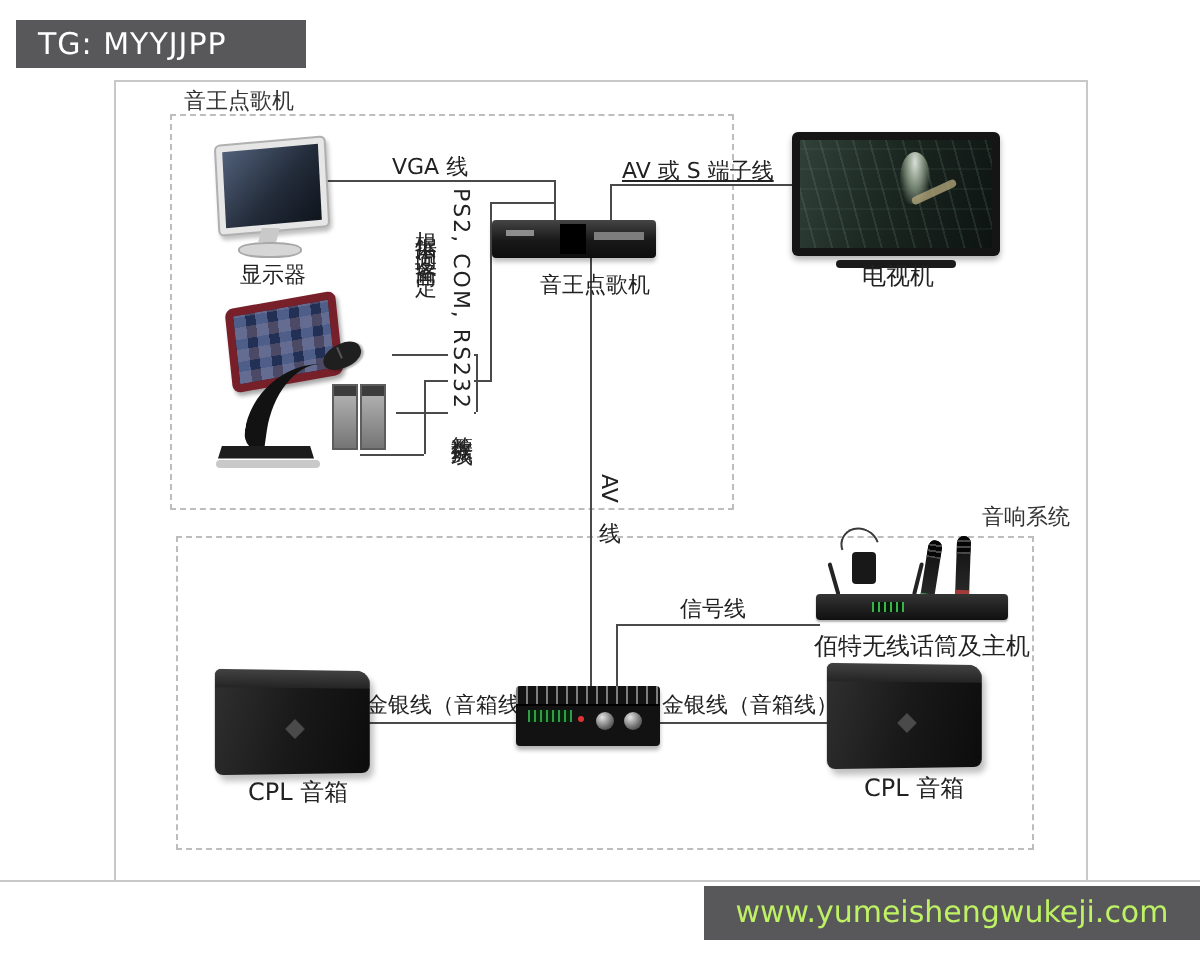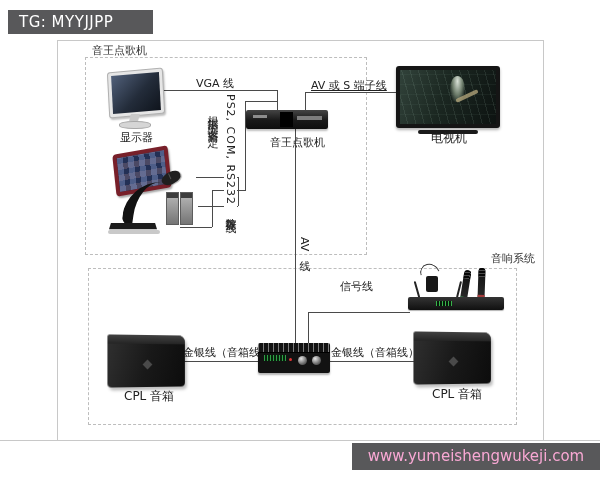--- a/index.html
+++ b/index.html
@@ -10,21 +10,21 @@
   .stage{position:relative;width:600px;height:480px;background:#fff;}
 
   
   .frame{position:absolute;left:57px;top:40px;width:485px;height:399px;border:1px solid #c8c8c8;background:#fff;}
   .hline{position:absolute;left:0;top:440px;width:600px;height:1px;background:#c8c8c8;}
 
   
   .tg-badge{position:absolute;left:8px;top:10px;width:134px;height:24px;background:#58585a;
     color:#fff;font-size:15px;line-height:24px;padding-left:11px;letter-spacing:0.5px;}
   .footer-badge{position:absolute;left:352px;top:443px;width:248px;height:27px;background:#58585a;
-    color:#f9a8d4;font-size:15px;line-height:27px;text-align:center;}
+    color:#bef264;font-size:15px;line-height:27px;text-align:center;}
 
   
   .dash{position:absolute;border:1px dashed #bdbdbd;}
   .box1{left:85px;top:57px;width:280px;height:196px;}
   .box2{left:88px;top:268px;width:427px;height:155px;}
   .sec-title{position:absolute;font-size:11px;color:#333;white-space:nowrap;}
 
   
   .ln{position:absolute;background:#4a4a4a;}
   .lnh{height:1px;}
@@ -167,21 +167,21 @@
   <div class="ln lnh" style="left:308px;top:312px;width:102px;"></div>
 
   <div class="ln lnh" style="left:184px;top:361px;width:76px;"></div>
   <div class="ln lnh" style="left:329px;top:361px;width:87px;"></div>
 
   <div class="lbl" style="left:196px;top:76px;">VGA 线</div>
   <div class="lbl" style="left:311px;top:78px;text-decoration:underline;">AV 或 S 端子线</div>
   <div class="lbl vtext" style="left:206px;top:107px;letter-spacing:3px;">根据不同设备而定</div>
   <div class="lbl vtext" style="left:224px;top:94px;letter-spacing:1px;">PS2, COM, RS232 等数据线</div>
   <div class="lbl vtext" style="left:298px;top:237px;">AV线</div>
-  <div class="lbl" style="left:340px;top:279px;">信号线</div>
+  <div class="lbl" style="left:340px;top:297px;">信号线</div>
   <div class="lbl" style="left:183px;top:345px;">金银线（音箱线）</div>
   <div class="lbl" style="left:331px;top:345px;">金银线（音箱线）</div>
 
   <div class="monitor">
     <div class="mon-screen">
         <div class="mon-inner"></div>
       </div>
     <div class="mon-neck"></div>
     <div class="mon-base"></div>
   </div>
@@ -252,16 +252,17 @@
         <div class="band green"></div>
       </div>
     <div class="hmic m2">
         <div class="cap"></div>
         <div class="band red"></div>
       </div>
     <div class="rx">
         <div class="rx-disp"></div>
       </div>
   </div>
+  <div class="lbl lbl12" style="left:407px;top:315px;">佰特无线话筒及主机</div>
 
   <div class="footer-badge">www.yumeishengwukeji.com</div>
 
 </div>
 
 </body></html>

